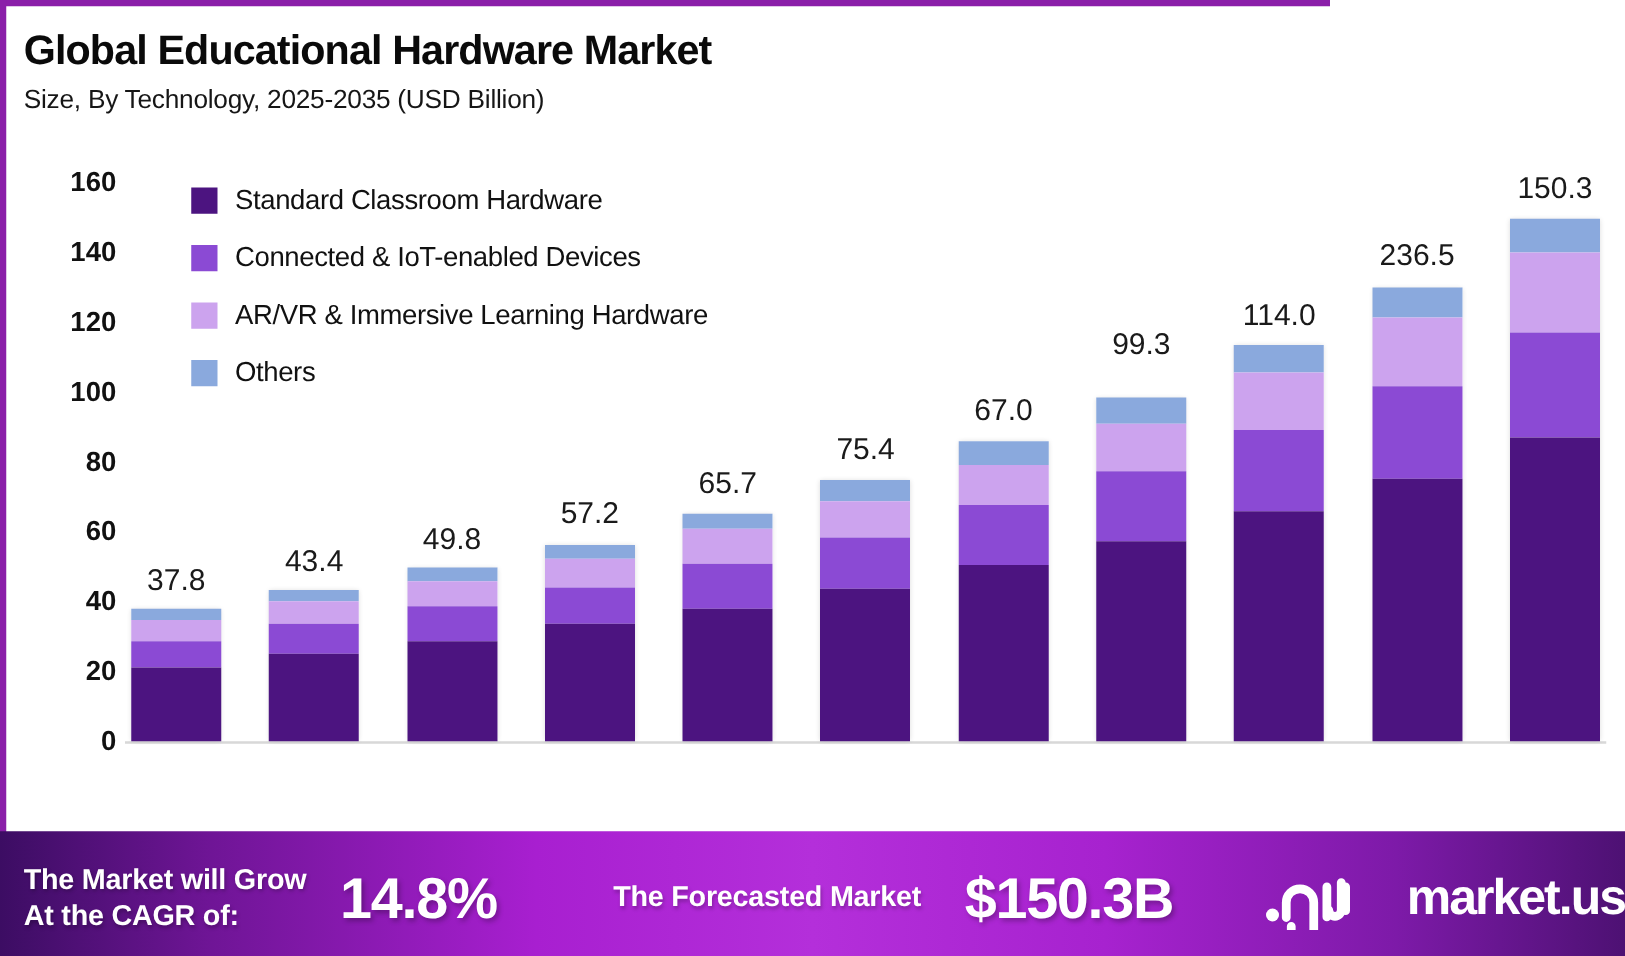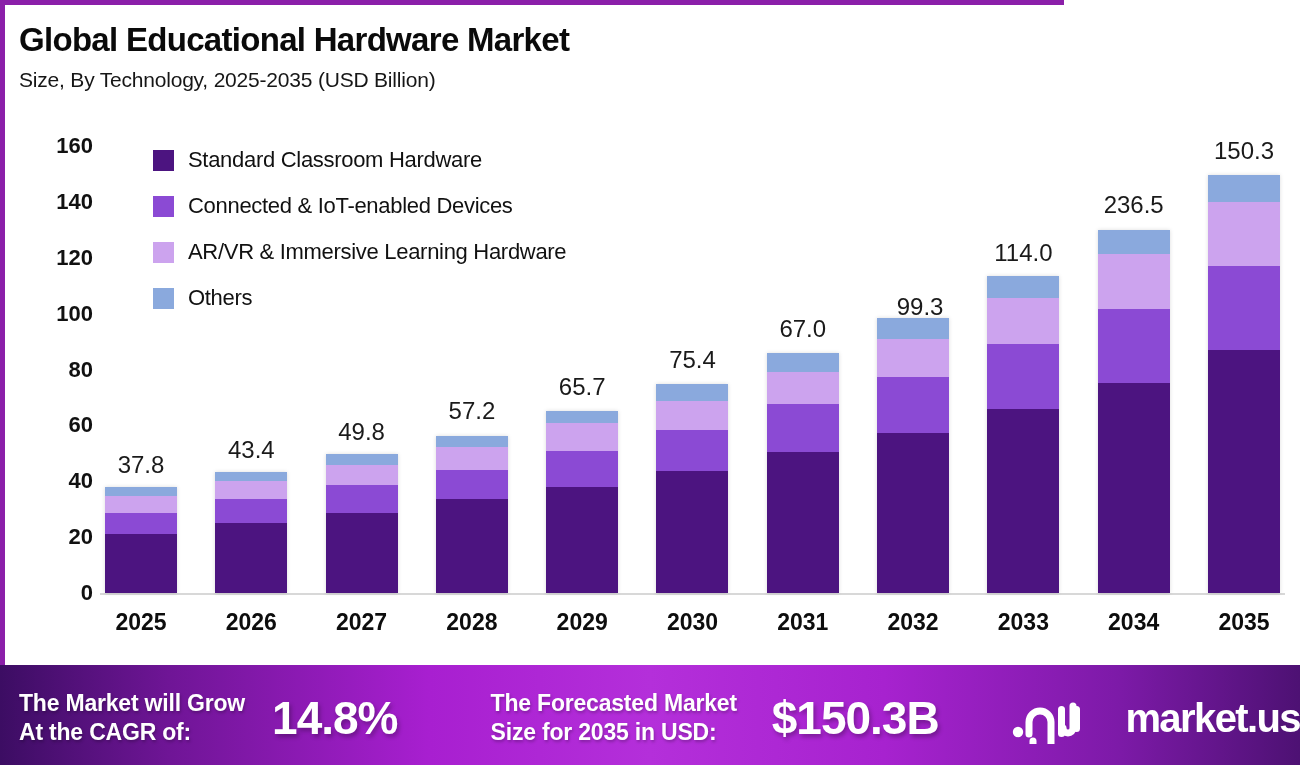--- a/index.html
+++ b/index.html
@@ -213,21 +213,21 @@
       <div class="bar-col">
         <div class="bar-total" style="bottom: 249.659px;">67.0</div>
         <div class="bar-stack">
           <div class="seg" title="Others 2031: 7" style="height: 19.5562px; background: rgb(138, 169, 221);"></div>
           <div class="seg" title="AR/VR &amp; Immersive Learning Hardware 2031: 11.3" style="height: 31.5694px; background: rgb(204, 163, 238);"></div>
           <div class="seg" title="Connected &amp; IoT-enabled Devices 2031: 17.2" style="height: 48.0525px; background: rgb(139, 74, 212);"></div>
           <div class="seg" title="Standard Classroom Hardware 2031: 50.5" style="height: 141.084px; background: rgb(76, 20, 128);"></div>
         </div>
       </div>
       <div class="bar-col">
-        <div class="bar-total" style="bottom: 272px; margin-left: 7px;">99.3</div>
+        <div class="bar-total" style="bottom: 303px;">99.3</div>
         <div class="bar-stack">
           <div class="seg" title="Others 2032: 7.5" style="height: 20.9531px; background: rgb(138, 169, 221);"></div>
           <div class="seg" title="AR/VR &amp; Immersive Learning Hardware 2032: 13.7" style="height: 38.2744px; background: rgb(204, 163, 238);"></div>
           <div class="seg" title="Connected &amp; IoT-enabled Devices 2032: 19.9" style="height: 55.5956px; background: rgb(139, 74, 212);"></div>
           <div class="seg" title="Standard Classroom Hardware 2032: 57.4" style="height: 160.361px; background: rgb(76, 20, 128);"></div>
         </div>
       </div>
       <div class="bar-col">
         <div class="bar-total" style="bottom: 326.488px;">114.0</div>
         <div class="bar-stack">
@@ -250,43 +250,29 @@
         <div class="bar-total" style="bottom: 427.901px;">150.3</div>
         <div class="bar-stack">
           <div class="seg" title="Others 2035: 9.7" style="height: 27.0994px; background: rgb(138, 169, 221);"></div>
           <div class="seg" title="AR/VR &amp; Immersive Learning Hardware 2035: 22.9" style="height: 63.9769px; background: rgb(204, 163, 238);"></div>
           <div class="seg" title="Connected &amp; IoT-enabled Devices 2035: 30.1" style="height: 84.0919px; background: rgb(139, 74, 212);"></div>
           <div class="seg" title="Standard Classroom Hardware 2035: 87" style="height: 243.056px; background: rgb(76, 20, 128);"></div>
         </div>
       </div>
     </div>
 
-  <div class="xaxis" id="xaxis">
-      <div class="xtick">2025</div>
-      <div class="xtick">2026</div>
-      <div class="xtick">2027</div>
-      <div class="xtick">2028</div>
-      <div class="xtick">2029</div>
-      <div class="xtick">2030</div>
-      <div class="xtick">2031</div>
-      <div class="xtick">2032</div>
-      <div class="xtick">2033</div>
-      <div class="xtick">2034</div>
-      <div class="xtick">2035</div>
-    </div>
 
   <div class="footer">
     <div class="f-text f-cagr-block">
       <div>The Market will Grow</div>
       <div>At the CAGR of:</div>
     </div>
     <div class="f-big f-cagr-val">14.8%</div>
     <div class="f-text f-fc-block">
       <div>The Forecasted Market</div>
-      <div>Size for 2035 in USD:</div>
     </div>
     <div class="f-big f-fc-val">$150.3B</div>
 
     <div class="logo">
       <span class="logo-mark">
         <svg viewBox="0 0 74 52" width="74" height="52" aria-hidden="true">
           <circle cx="7" cy="40" r="5.2" fill="#ffffff"></circle>
           <path d="M18 42 L18 30 A11 11 0 0 1 40 30 L40 52 A9 9 0 0 1 22 52 L22 49" fill="none" stroke="#ffffff" stroke-width="7" stroke-linecap="round"></path>
           <rect x="47" y="14" width="7" height="31" rx="3.5" fill="#ffffff"></rect>
           <path d="M62 14 L62 36 A5 5 0 0 1 52 36" fill="none" stroke="#ffffff" stroke-width="7" stroke-linecap="round"></path>

